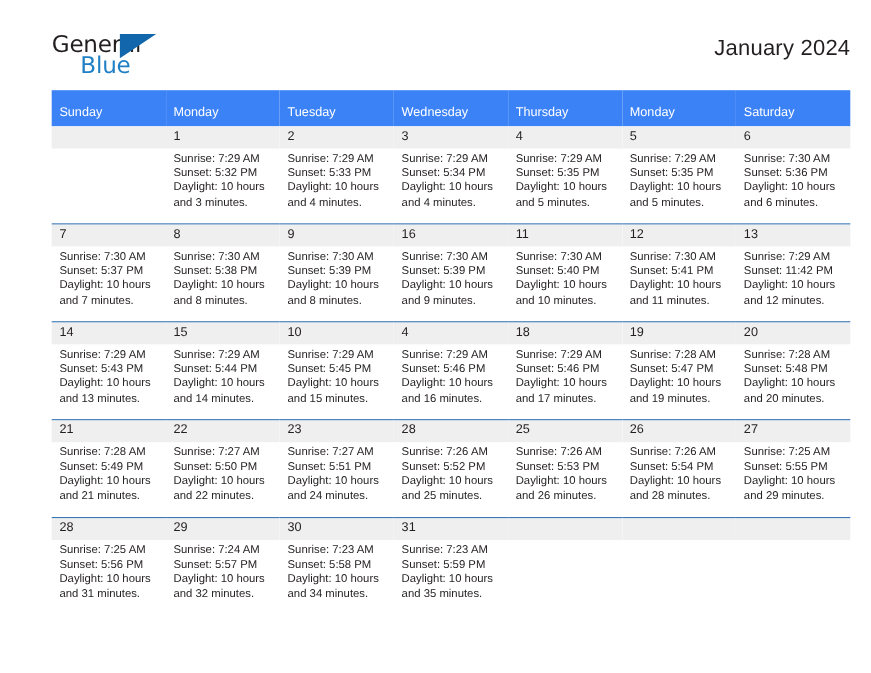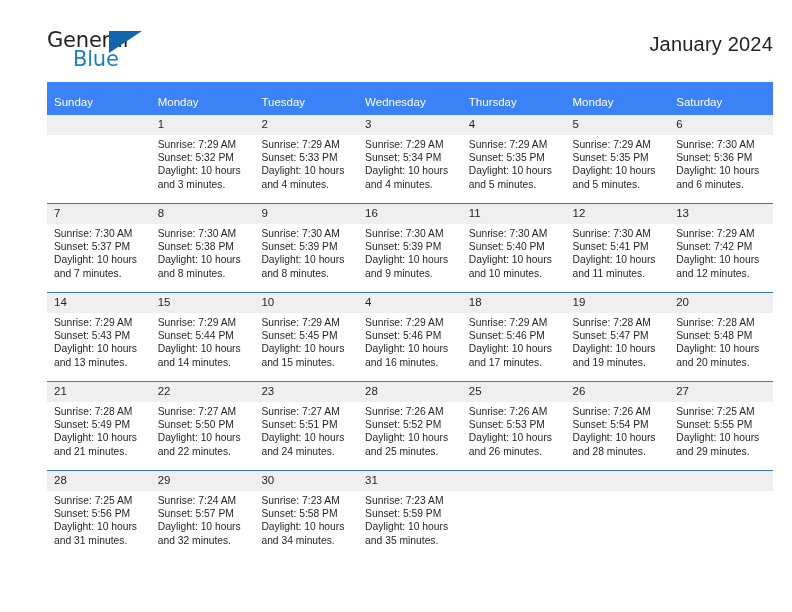--- a/index.html
+++ b/index.html
@@ -304,21 +304,21 @@
                 <div>Daylight: 10 hours</div>
                 <div>and 11 minutes.</div>
               </div>
             </div>
           </td>
           <td>
             <div class="cell">
               <div class="daynum">13</div>
               <div class="details">
                 <div>Sunrise: 7:29 AM</div>
-                <div>Sunset: 7:42 PM</div>
+                <div>Sunset: 11:42 PM</div>
                 <div>Daylight: 10 hours</div>
                 <div>and 12 minutes.</div>
               </div>
             </div>
           </td>
         </tr>
         <tr class="week-row">
           <td>
             <div class="cell">
               <div class="daynum">14</div>

